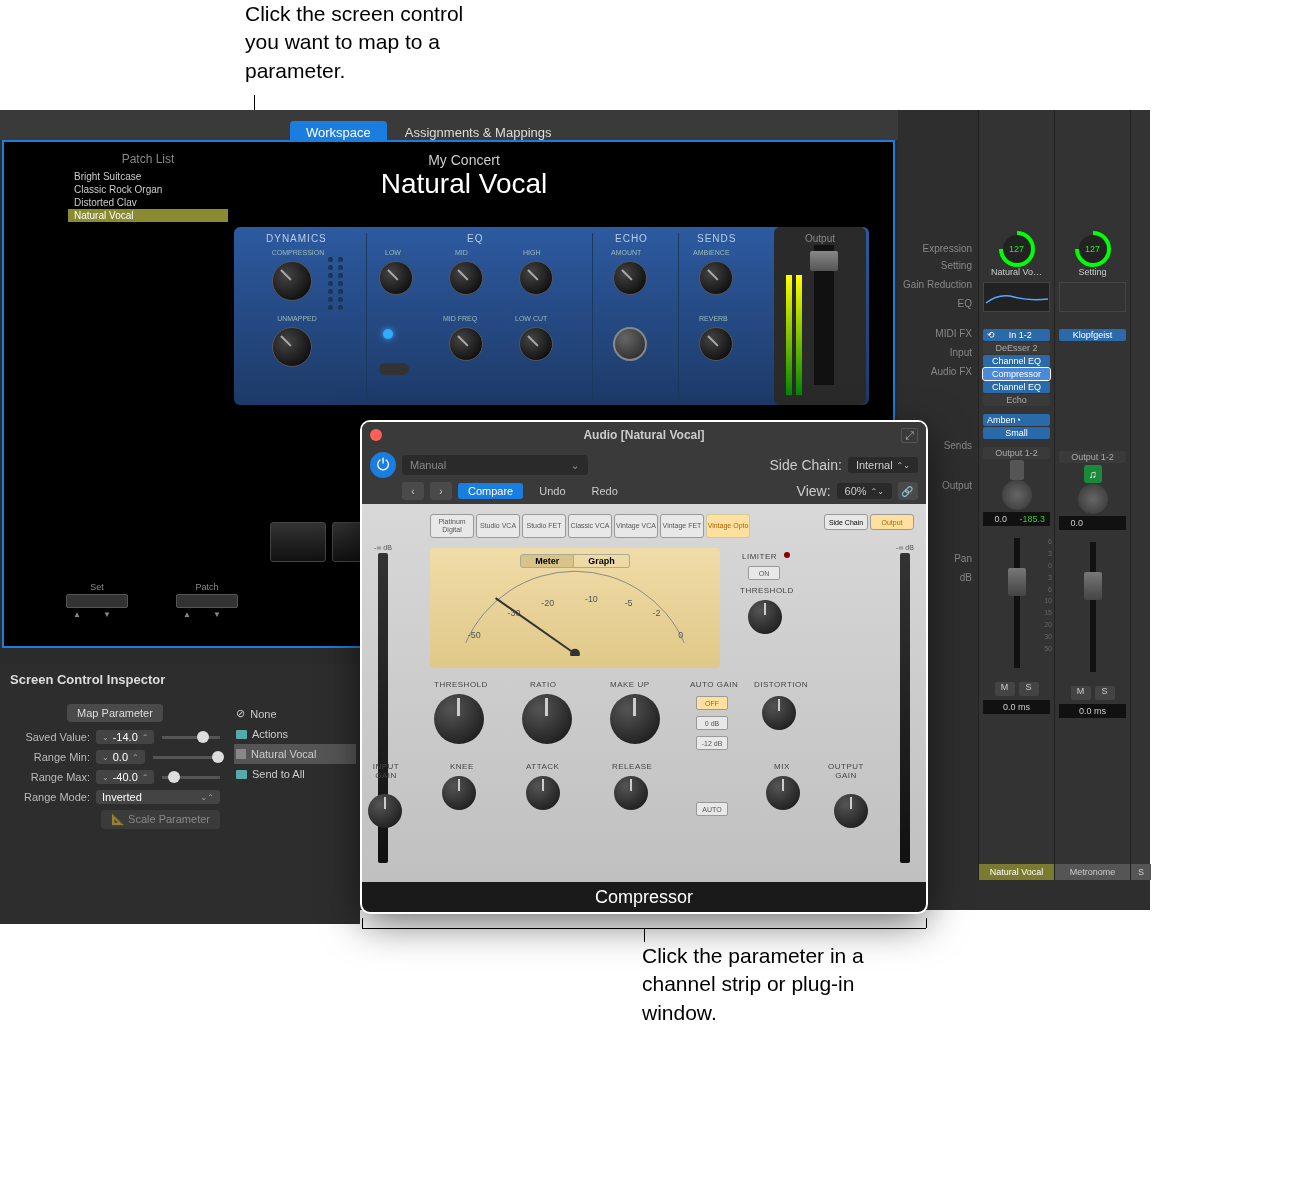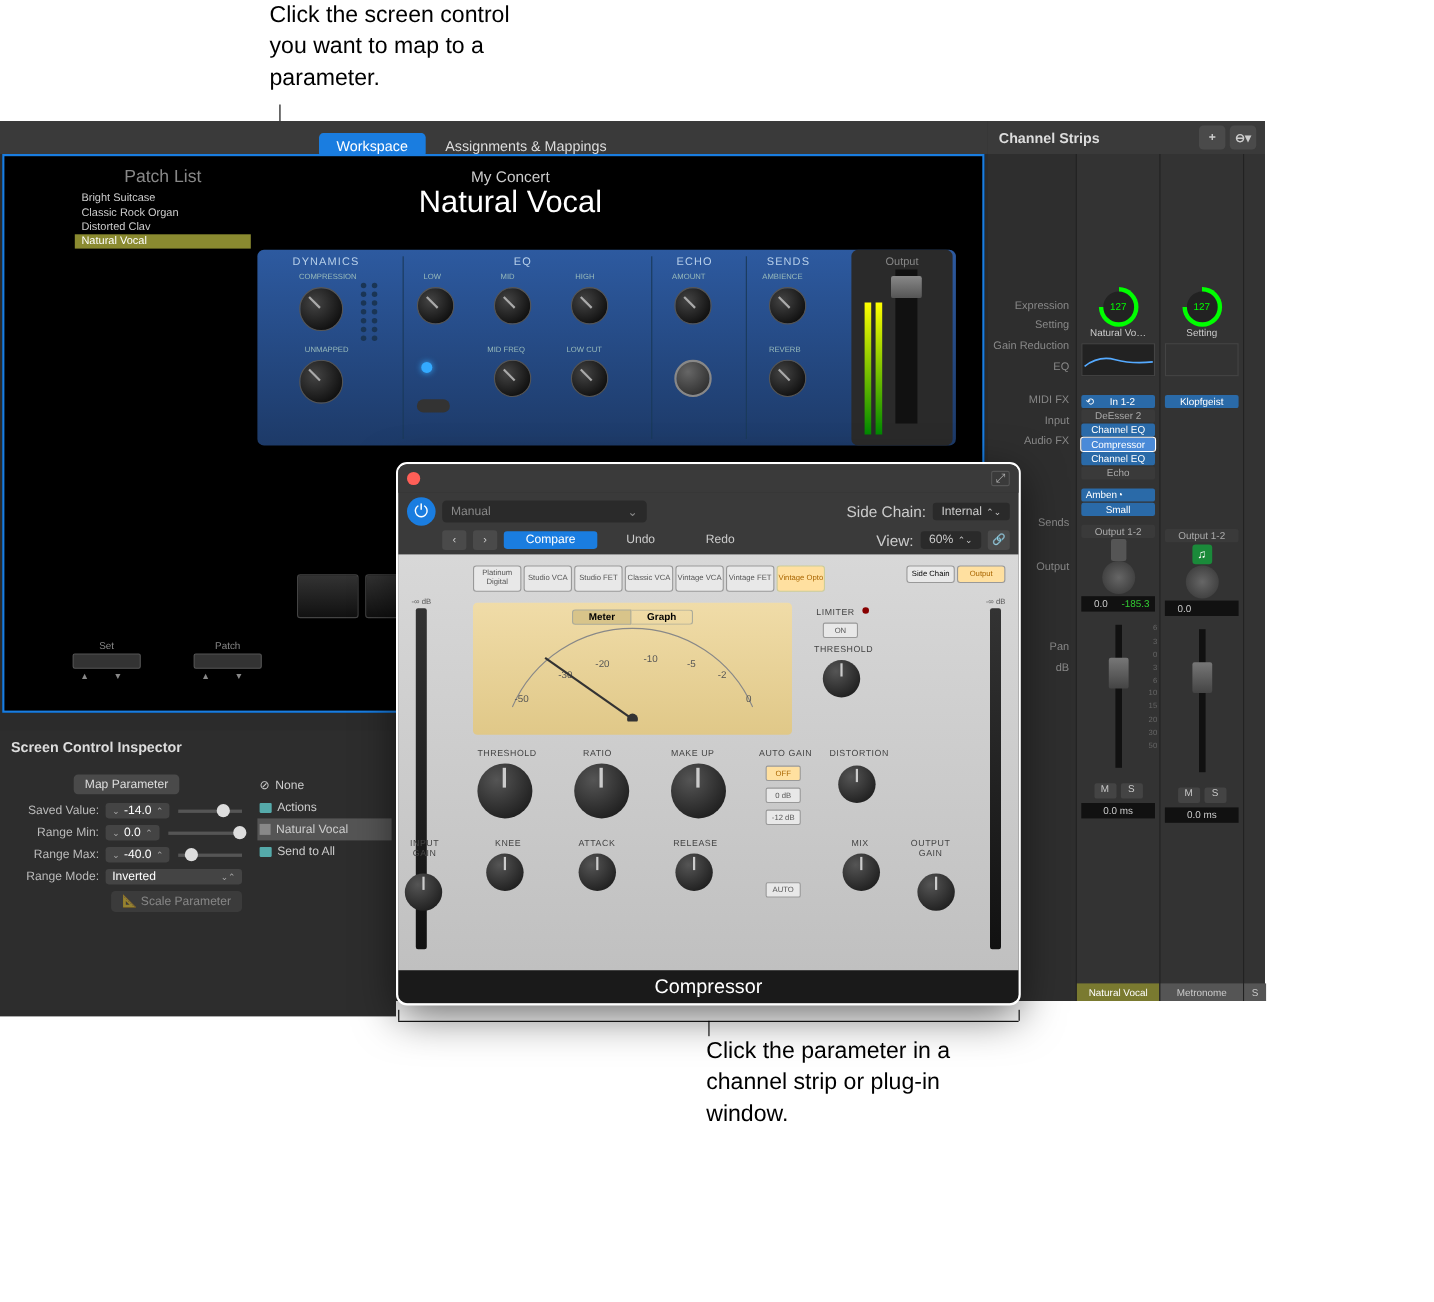--- a/index.html
+++ b/index.html
@@ -12,21 +12,21 @@
 
 .topbar { position: absolute; left: 0; top: 0; right: 0; height: 30px; background: #3a3a3a; display: flex; align-items: center; padding: 0 8px; }
 .topbar-mid { position: absolute; left: 290px; display: flex; align-items: center; margin-top: 14px; }
 .pill-btn { height: 22px; padding: 0 16px; border-radius: 4px; font-size: 13px; color: #ddd; display: inline-flex; align-items: center; margin-right: 2px; }
 .pill-btn.blue { background: #1a7de0; color: #fff; }
 .topbar-right { position: absolute; right: 10px; display: flex; align-items: center; gap: 6px; }
 .icon-btn-sm { width: 24px; height: 22px; background: #4a4a4a; border-radius: 4px; display: flex; align-items: center; justify-content: center; color: #ccc; font-size: 11px; }
 
 .workspace { position: absolute; left: 2px; top: 30px; width: 893px; height: 508px; background: #000; border: 2px solid #1a7de0; }
 .patch-list-box { position: absolute; left: 64px; top: 10px; width: 160px; height: 90px; }
-.patch-list-title { text-align: center; color: #888; font-size: 16px; margin-bottom: 4px; }
+.patch-list-title { text-align: center; color: #888; font-size: 12px; margin-bottom: 4px; }
 .patch-item { color: #ccc; font-size: 10px; padding: 1px 6px; }
 .patch-item.selected { background: #8a8a30; color: #fff; }
 
 .concert { position: absolute; left: 310px; top: 10px; color: #ccc; font-size: 14px; text-align: center; width: 300px; }
 .concert-name { color: #fff; font-size: 28px; font-weight: 400; }
 
 .panel { position: absolute; left: 230px; top: 85px; width: 635px; height: 178px; background: linear-gradient(#2d5aa0,#1d3a68); border-radius: 6px; display: flex; padding: 6px; gap: 6px; }
 .panel-section { position: relative; flex-shrink: 0; }
 .panel-label { position: absolute; top: 0; font-size: 10px; color: #b8d0ea; letter-spacing: 1px; }
 .knob { width: 40px; height: 40px; border-radius: 50%; background: radial-gradient(circle at 35% 35%, #444, #000); border: 1px solid #555; position: absolute; }
@@ -102,21 +102,21 @@
 .plugin-title { position: absolute; left: 0; right: 0; text-align: center; color: #ccc; font-size: 12px; font-weight: 600; }
 .plugin-expand { position: absolute; right: 8px; color: #aaa; font-size: 11px; border: 1px solid #555; padding: 0 3px; border-radius: 2px; }
 .plugin-toolbar { height: 56px; background: #3a3a3a; padding: 4px 8px; }
 .plugin-row1 { display: flex; align-items: center; gap: 6px; margin-bottom: 4px; }
 .plugin-row2 { display: flex; align-items: center; gap: 6px; }
 .power-btn { width: 26px; height: 26px; border-radius: 50%; background: #1a7de0; display: flex; align-items: center; justify-content: center; color: #fff; }
 .preset-select { flex: 1; height: 20px; background: #2a2a2a; border-radius: 4px; color: #888; font-size: 11px; padding: 0 8px; display: flex; align-items: center; justify-content: space-between; max-width: 240px; }
 .tb-lbl { color: #ccc; font-size: 14px; }
 .tb-sel { background: #2a2a2a; color: #ccc; font-size: 11px; padding: 2px 8px; border-radius: 3px; display: flex; align-items: center; gap: 4px; }
 .nav-btn { width: 22px; height: 18px; background: #4a4a4a; border-radius: 3px; color: #ccc; font-size: 10px; display: flex; align-items: center; justify-content: center; }
-.tb-btn { padding: 2px 20px; border-radius: 3px; font-size: 11px; color: #ccc; }
+.tb-btn { padding: 2px 10px; border-radius: 3px; font-size: 11px; color: #ccc; }
 .tb-btn.blue { background: #1a7de0; color: #fff; }
 .link-ic { width: 20px; height: 18px; background: #4a4a4a; border-radius: 3px; display: flex; align-items: center; justify-content: center; font-size: 10px; color: #ccc; }
 
 .plugin-body { height: 378px; background: linear-gradient(#d8d8d8,#c0c0c0); position: relative; }
 .model-tabs { position: absolute; top: 10px; left: 68px; display: flex; gap: 2px; }
 .model-tab { width: 44px; height: 24px; background: #e8e8e8; border: 1px solid #999; border-radius: 3px; font-size: 7px; color: #555; display: flex; align-items: center; justify-content: center; text-align: center; line-height: 1.1; }
 .model-tab.active { background: #ffe0a0; border-color: #cc9; color: #a60; }
 .io-tabs { position: absolute; top: 10px; right: 12px; display: flex; gap: 2px; }
 .io-tab { width: 44px; height: 16px; background: #e8e8e8; border: 1px solid #999; border-radius: 3px; font-size: 7px; display: flex; align-items: center; justify-content: center; }
 .io-tab.active { background: #ffe0a0; color: #a60; }
@@ -331,27 +331,20 @@
         <div class="map-item">
             <div class="folder-icon"></div>
             <span>Send to All</span>
           </div>
       </div>
     </div>
   </div>
 </div>
 
 <div class="ch-panel">
-  <div class="ch-header">
-    <span>Channel Strips</span>
-    <div class="ch-header-icons">
-      <div class="icon-btn-sm">+</div>
-      <div class="icon-btn-sm">⊖▾</div>
-    </div>
-  </div>
   <div class="ch-body">
     <div class="ch-labels">
       <div class="ch-label" style="height:36px; padding-top:22px;">Expression</div>
       <div class="ch-label">Setting</div>
       <div class="ch-label">Gain Reduction</div>
       <div class="ch-label" style="height:30px;">EQ</div>
       <div class="ch-label">MIDI FX</div>
       <div class="ch-label">Input</div>
       <div class="ch-label" style="height:74px;">Audio FX</div>
       <div class="ch-label" style="height:40px;">Sends</div>
@@ -462,20 +455,21 @@
     </div>
     <div class="ch-strip" style="width:20px;">
       <div class="ch-footer" style="background:#555;color:#ccc;width:20px;overflow:hidden;">S</div>
     </div>
   </div>
 </div>
 
 <div class="plugin">
   <div class="plugin-titlebar">
     <div class="traffic-light"></div>
+    <div class="plugin-title">Audio [Natural Vocal]</div>
     <div class="plugin-expand">⤢</div>
   </div>
   <div class="plugin-toolbar">
     <div class="plugin-row1">
       <div class="power-btn">⏻</div>
       <div class="preset-select">
           <span>Manual</span>
           <span>⌄</span>
         </div>
       <div style="flex:1"></div>

